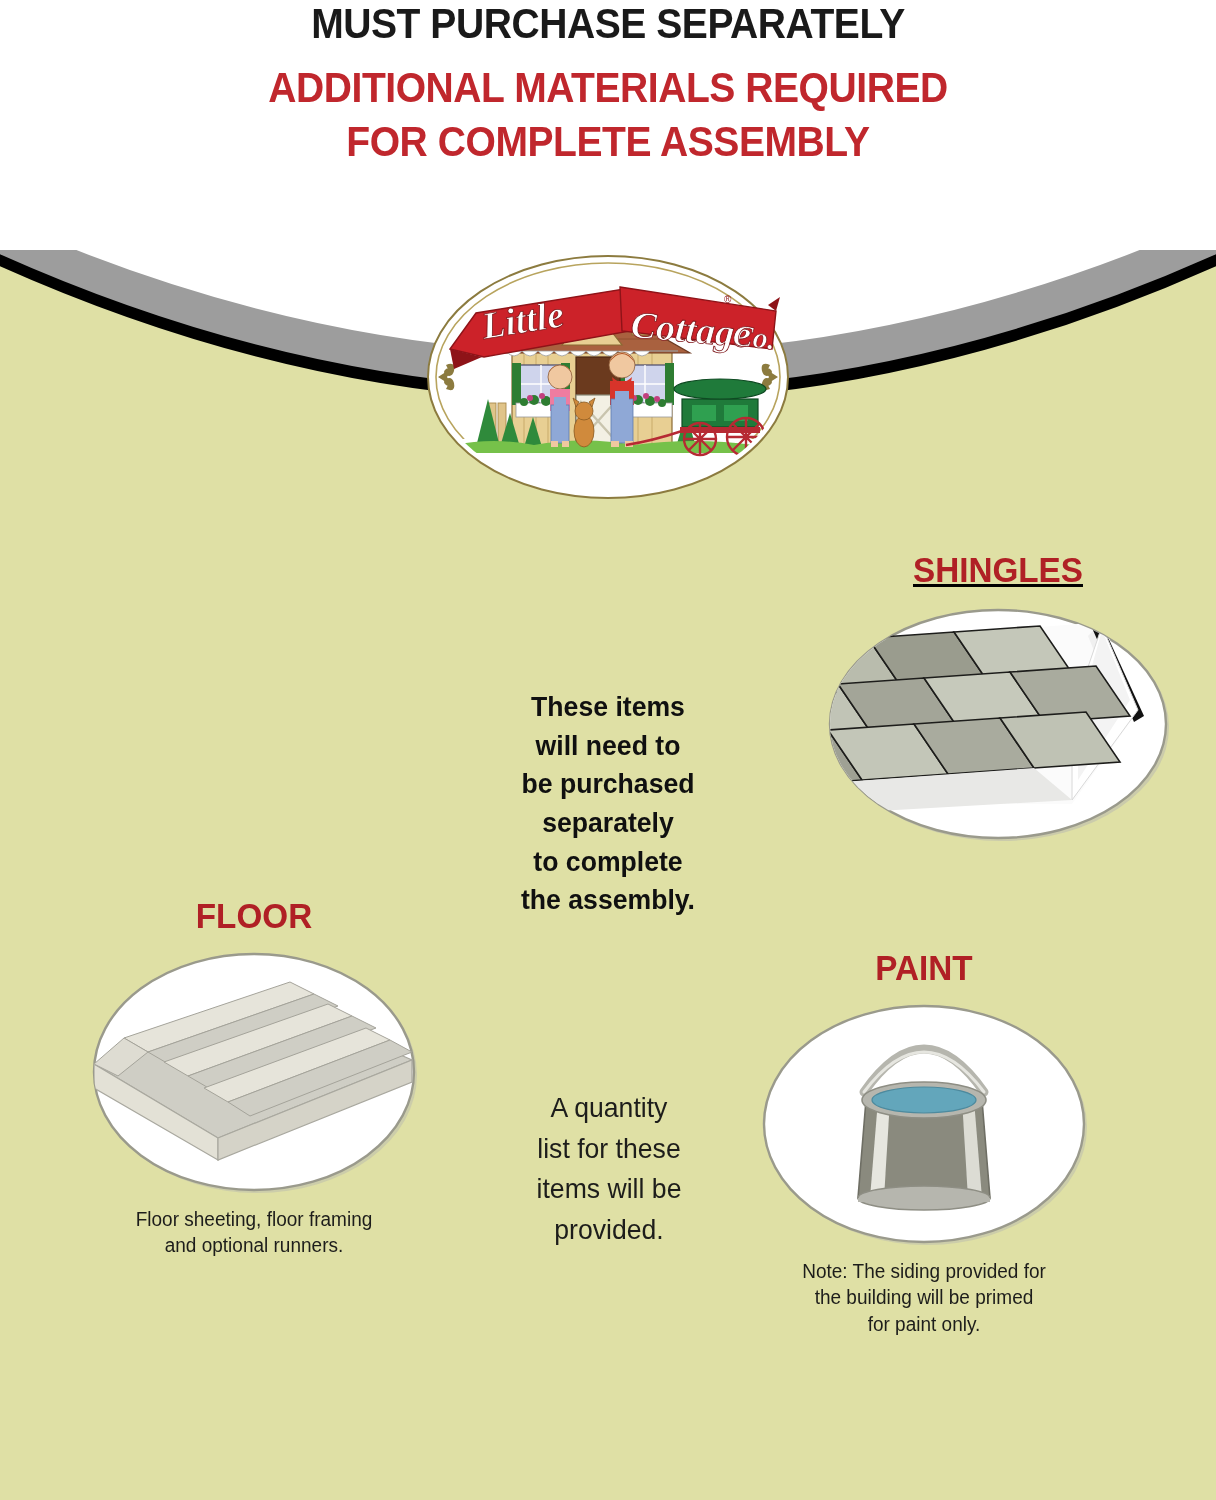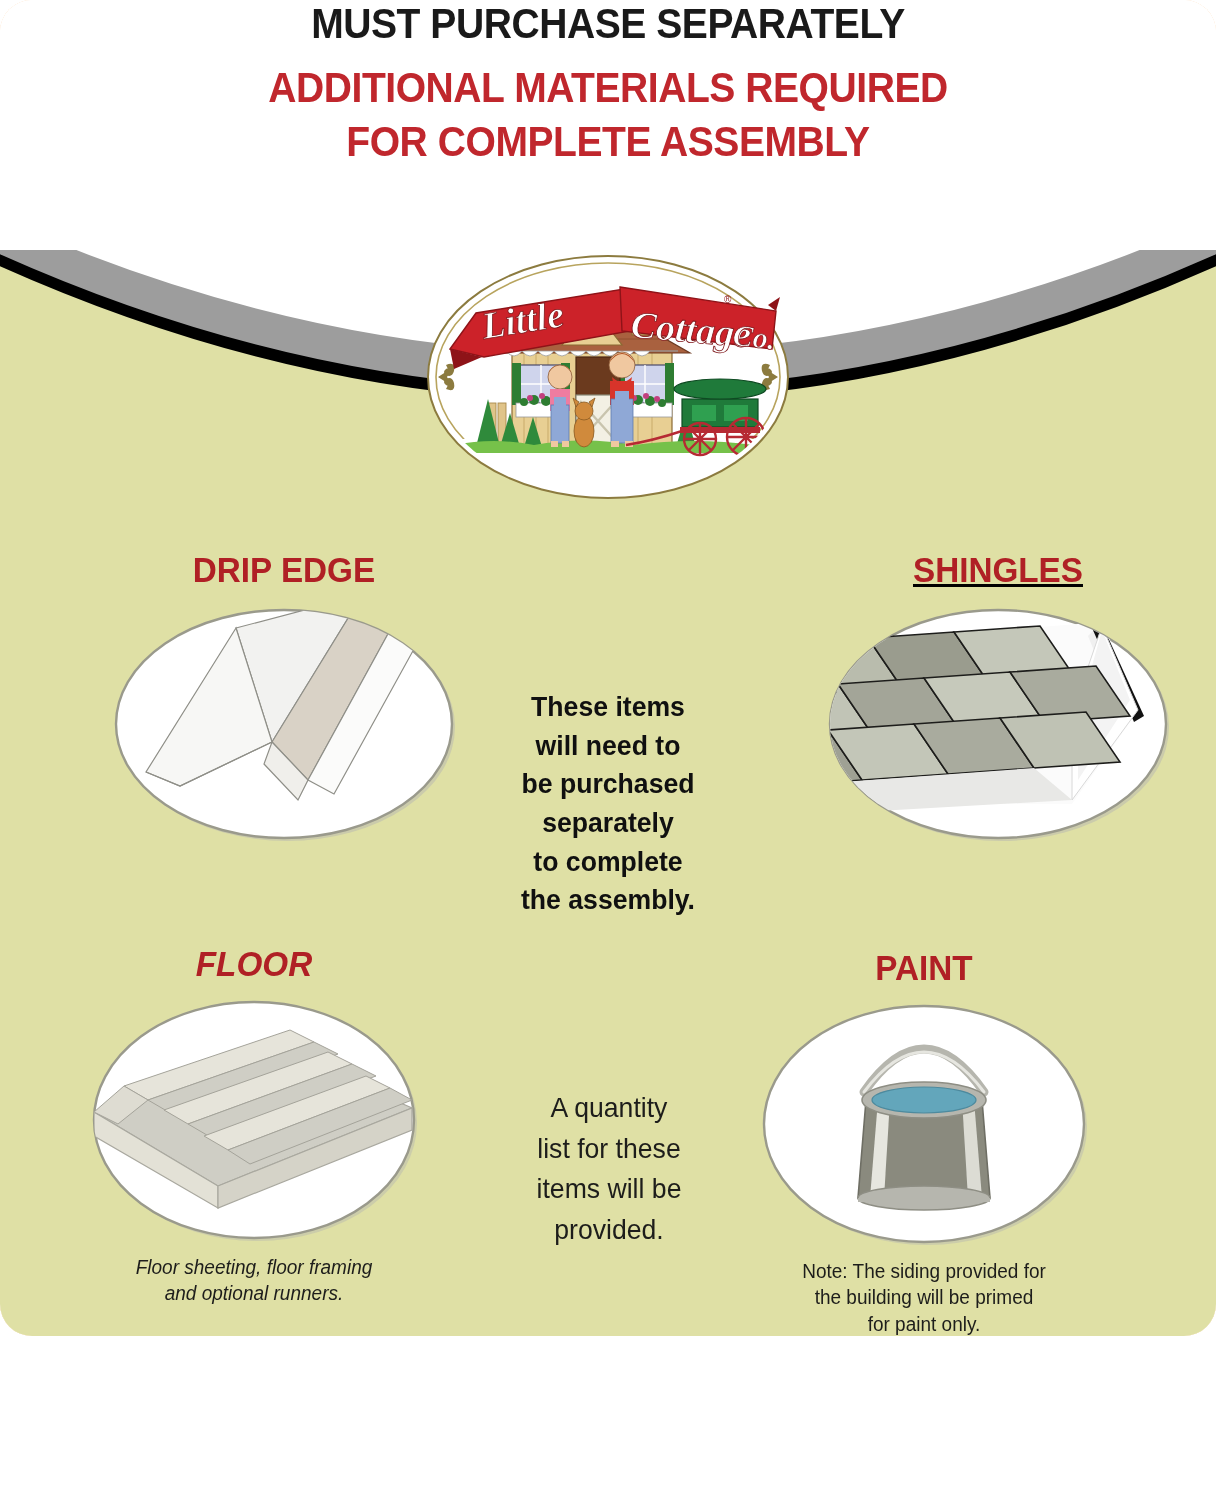--- a/index.html
+++ b/index.html
@@ -2,21 +2,21 @@
 <html><head>
 <meta charset="utf-8">
 <style>
   html,body{margin:0;padding:0;}
   body{
     width:1216px;height:1500px;
     background:#ffffff;
     font-family:"Liberation Sans", sans-serif;
     overflow:hidden;
   }
-  .page{position:relative;width:1216px;height:1336px;overflow:hidden;background:#fdba74;border-radius:32px;}
+  .page{position:relative;width:1216px;height:1500px;overflow:hidden;background:#fdba74;}
 
   
   .header{position:absolute;left:0;top:0;width:1216px;height:250px;background:#ffffff;z-index:5;}
   .hdr-line{
     text-align:center;font-weight:bold;line-height:1.06;
     letter-spacing:-0.5px;
     font-family:"Liberation Sans", sans-serif;
     transform:scaleX(0.93);
   }
   .hdr-black{position:absolute;left:0;top:2px;width:1216px;font-size:42px;color:#1a1a1a;}
@@ -243,43 +243,20 @@
         <path d="M196 34 L352 58 L348 96 L198 78 Z" fill="#cc2229" stroke="#8e1318" stroke-width="1.4"></path>
         <path d="M352 58 L356 44 L344 52 Z" fill="#8e1318"></path>
         <text x="60" y="86" font-family="'Liberation Serif', serif" font-size="38" font-weight="bold" font-style="italic" fill="#ffffff" stroke="#7a1014" stroke-width="0.8" transform="rotate(-9 60 86)">Little</text>
         <text x="206" y="84" font-family="'Liberation Serif', serif" font-size="38" font-weight="bold" font-style="italic" fill="#ffffff" stroke="#7a1014" stroke-width="0.8" transform="rotate(5 206 84)">Cottage</text>
         <text x="308" y="92" font-family="'Liberation Serif', serif" font-size="30" font-weight="bold" font-style="italic" fill="#ffffff" stroke="#7a1014" stroke-width="0.7" transform="rotate(6 308 92)">Co.</text>
         <text x="300" y="50" font-family="'Liberation Sans', sans-serif" font-size="10" fill="#8e1318">®</text>
       </g>
     </svg>
   </div>
 
-  <div class="panel" style="left:58px;top:550px;width:452px;">
-    <div class="panel-title">DRIP EDGE</div>
-    <div class="oval-wrap" style="margin-top:14px;">
-      <svg width="452" height="240" viewBox="0 0 452 240" xmlns="http://www.w3.org/2000/svg">
-        <defs>
-            <clipPath id="clipDrip">
-              <ellipse cx="226" cy="120" rx="168" ry="114"></ellipse>
-            </clipPath>
-          </defs>
-        <ellipse cx="229" cy="123" rx="168" ry="114" fill="#b9b9b0" opacity="0.55"></ellipse>
-        <ellipse cx="226" cy="120" rx="168" ry="114" fill="#ffffff" stroke="#9a9a8c" stroke-width="2.4"></ellipse>
-        <g clip-path="url(#clipDrip)">
-
-          <path d="M178 24 L300 -8 L300 -2 L214 138 Z" fill="#f2f2f0" stroke="#8f8f88" stroke-width="1.2"></path>
-          <path d="M214 138 L300 -2 L342 8 L250 176 Z" fill="#d9d2c6" stroke="#8f8f88" stroke-width="1.2"></path>
-          <path d="M250 176 L342 8 L372 16 L276 190 Z" fill="#fbfbfa" stroke="#8f8f88" stroke-width="1.2"></path>
-          <path d="M214 138 L250 176 L240 196 L206 160 Z" fill="#f0efeb" stroke="#8f8f88" stroke-width="1.2"></path>
-          <path d="M178 24 L88 168 L122 182 L214 138 Z" fill="#f7f7f5" stroke="#8f8f88" stroke-width="1.2"></path>
-          <path d="M88 168 L122 182 L214 138" fill="none" stroke="#8f8f88" stroke-width="1.2"></path>
-        </g>
-      </svg>
-    </div>
-  </div>
 
   <div class="panel" style="left:772px;top:550px;width:452px;text-decoration:underline;">
     <div class="panel-title">SHINGLES</div>
     <div class="oval-wrap" style="margin-top:14px;">
       <svg width="452" height="240" viewBox="0 0 452 240" xmlns="http://www.w3.org/2000/svg">
         <defs>
             <clipPath id="clipShg">
               <ellipse cx="226" cy="120" rx="168" ry="114"></ellipse>
             </clipPath>
           </defs>
@@ -320,21 +297,21 @@
 
   <div class="center-bold" style="left:466px;top:688px;width:284px;">
     <div>These items</div>
     <div>will need to</div>
     <div>be purchased</div>
     <div>separately</div>
     <div>to complete</div>
     <div>the assembly.</div>
   </div>
 
-  <div class="panel" style="left:28px;top:944px;width:452px;font-style:italic;">
+  <div class="panel" style="left:28px;top:896px;width:452px;">
     <div class="panel-title">FLOOR</div>
     <div class="oval-wrap" style="margin-top:12px;">
       <svg width="452" height="248" viewBox="0 0 452 248" xmlns="http://www.w3.org/2000/svg">
         <defs>
             <clipPath id="clipFlr">
               <ellipse cx="226" cy="124" rx="160" ry="118"></ellipse>
             </clipPath>
           </defs>
         <ellipse cx="229" cy="127" rx="160" ry="118" fill="#b9b9b0" opacity="0.5"></ellipse>
         <ellipse cx="226" cy="124" rx="160" ry="118" fill="#ffffff" stroke="#9a9a8c" stroke-width="2.4"></ellipse>

